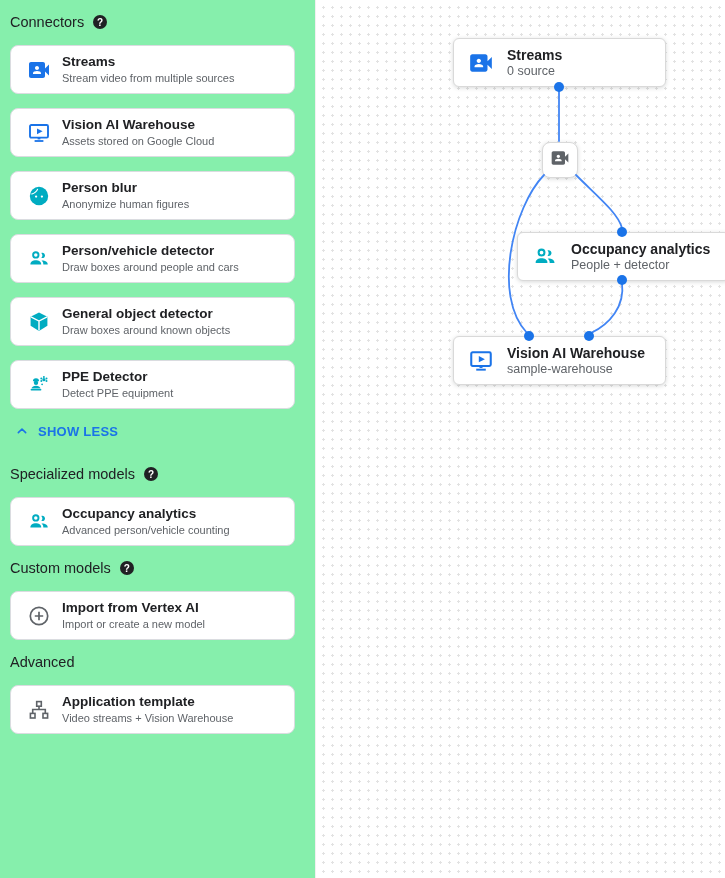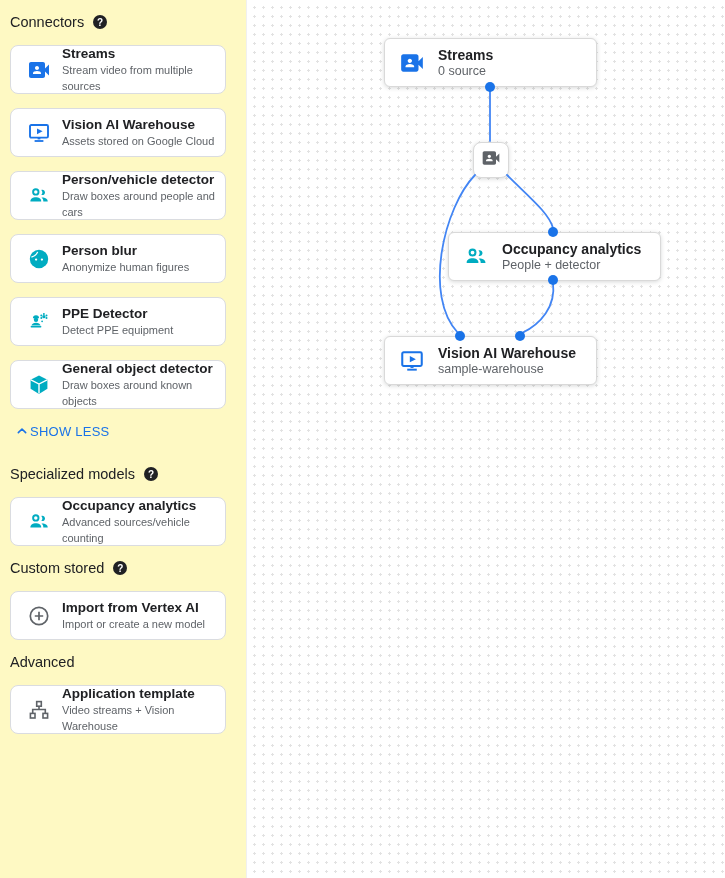--- a/index.html
+++ b/index.html
@@ -1,41 +1,41 @@
 <!DOCTYPE html>
 <html><head>
 <meta charset="utf-8">
 <style>
   * { margin:0; padding:0; box-sizing:border-box; }
   html,body { width:725px; height:878px; overflow:hidden; background:#fff;
     font-family:"Liberation Sans","DejaVu Sans",sans-serif; color:#202124; }
   .app { display:flex; width:725px; height:878px; }
 
   
-  .sidebar { width:247px; height:878px; background:#fef9c3; padding:14px 20px 10px 10px;
+  .sidebar { width:316px; height:878px; background:#86efac; padding:14px 20px 10px 10px;
     border-right:1px solid #f0f0f0; overflow:hidden; flex:none; }
   .section-title { display:flex; align-items:center; gap:9px; font-size:14.5px;
     color:#202124; margin:13px 0 15px 0; font-weight:400; }
   .sidebar .section-title:first-child { margin-top:0; }
   .help-badge { width:14px; height:14px; border-radius:50%; background:#202124; color:#fff;
     display:inline-flex; align-items:center; justify-content:center; font-size:10px;
     font-weight:700; cursor:pointer; }
   .help-badge::after { content:"?"; }
   .card { height:49px; border:1px solid #dadce0; border-radius:8px; background:#fff;
     display:flex; align-items:center; padding-left:16px; gap:11px; margin-bottom:14px;
     cursor:grab; }
   .card-icon { width:24px; height:24px; flex:none; display:flex; align-items:center; }
   .card-icon svg { width:24px; height:24px; }
   .blue { color:#1a73e8; }
   .teal { color:#00acc1; }
   .gray { color:#5f6368; }
   .card-title { font-size:13.5px; font-weight:700; color:#202124; line-height:17px; }
   .card-sub { font-size:11px; color:#5f6368; line-height:16px; }
-  .show-less { display:flex; align-items:center; color:#1a73e8; font-size:13px;
-    font-weight:400; letter-spacing:.25px; margin:10px 0 27px 4px; cursor:pointer; }
+  .show-less { display:flex; align-items:center; gap:8px; color:#1a73e8; font-size:13px;
+    font-weight:700; letter-spacing:.25px; margin:10px 0 27px 4px; cursor:pointer; }
   .show-less svg { width:16px; height:16px; }
 
   
   .canvas { position:relative; flex:1; height:878px; background:#fff;
     background-image:radial-gradient(circle,#e2e2e2 1.1px,transparent 1.4px);
     background-size:9px 9px; background-position:3px 3px; }
   .node { position:absolute; background:#fff; border:1px solid #d9d9d9; border-radius:6px;
     box-shadow:0 1px 4px rgba(60,64,67,.20); display:flex; align-items:center;
     padding-left:14px; gap:13px; cursor:grab; }
   .node .n-icon { width:26px; height:26px; flex:none; }
@@ -147,62 +147,62 @@
         <div class="card-title">Vision AI Warehouse</div>
         <div class="card-sub">Assets stored on Google Cloud</div>
       </div>
     </div>
 
 
 
     <div class="card">
       <span class="card-icon teal">
           <svg>
+            <use href="#icon-face"></use>
+          </svg>
+        </span>
+      <div>
+        <div class="card-title">Person blur</div>
+        <div class="card-sub">Anonymize human figures</div>
+      </div>
+    </div>
+
+    <div class="card">
+      <span class="card-icon teal">
+          <svg>
             <use href="#icon-group"></use>
           </svg>
         </span>
       <div>
         <div class="card-title">Person/vehicle detector</div>
         <div class="card-sub">Draw boxes around people and cars</div>
       </div>
     </div>
 
     <div class="card">
       <span class="card-icon teal">
           <svg>
-            <use href="#icon-face"></use>
-          </svg>
-        </span>
-      <div>
-        <div class="card-title">Person blur</div>
-        <div class="card-sub">Anonymize human figures</div>
+            <use href="#icon-cube"></use>
+          </svg>
+        </span>
+      <div>
+        <div class="card-title">General object detector</div>
+        <div class="card-sub">Draw boxes around known objects</div>
       </div>
     </div>
 
     <div class="card">
       <span class="card-icon teal">
           <svg>
             <use href="#icon-ppe"></use>
           </svg>
         </span>
       <div>
         <div class="card-title">PPE Detector</div>
         <div class="card-sub">Detect PPE equipment</div>
-      </div>
-    </div>
-
-    <div class="card">
-      <span class="card-icon teal">
-          <svg>
-            <use href="#icon-cube"></use>
-          </svg>
-        </span>
-      <div>
-        <div class="card-title">General object detector</div>
-        <div class="card-sub">Draw boxes around known objects</div>
       </div>
     </div>
 
     <div class="show-less">
       <svg class="blue">
           <use href="#icon-chevron-up"></use>
         </svg>
       <span>SHOW LESS</span>
     </div>
 
@@ -212,26 +212,26 @@
     </div>
 
     <div class="card">
       <span class="card-icon teal">
           <svg>
             <use href="#icon-group"></use>
           </svg>
         </span>
       <div>
         <div class="card-title">Occupancy analytics</div>
-        <div class="card-sub">Advanced sources/vehicle counting</div>
+        <div class="card-sub">Advanced person/vehicle counting</div>
       </div>
     </div>
 
     <div class="section-title">
-      <span>Custom stored</span>
+      <span>Custom models</span>
       <span class="help-badge"></span>
     </div>
 
     <div class="card">
       <span class="card-icon gray">
           <svg>
             <use href="#icon-plus-circle"></use>
           </svg>
         </span>
       <div>

